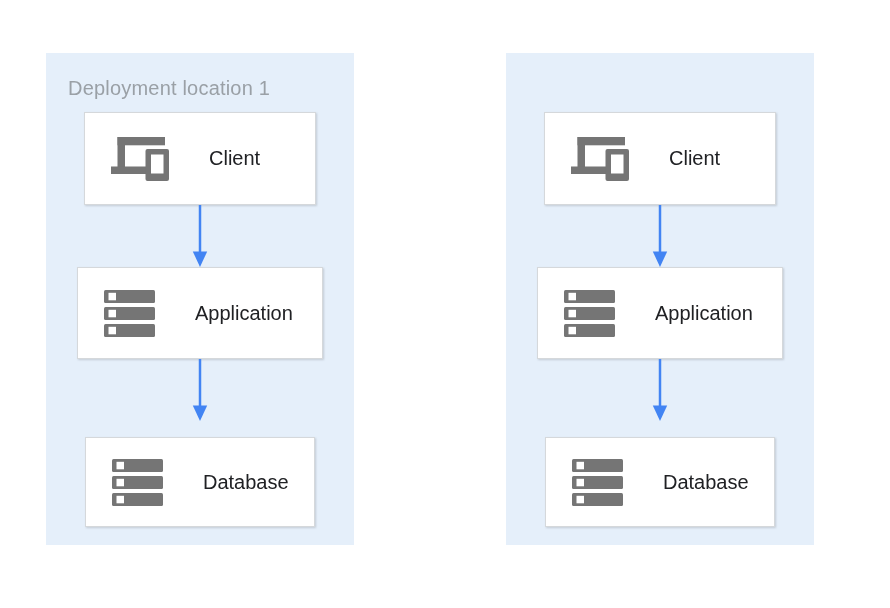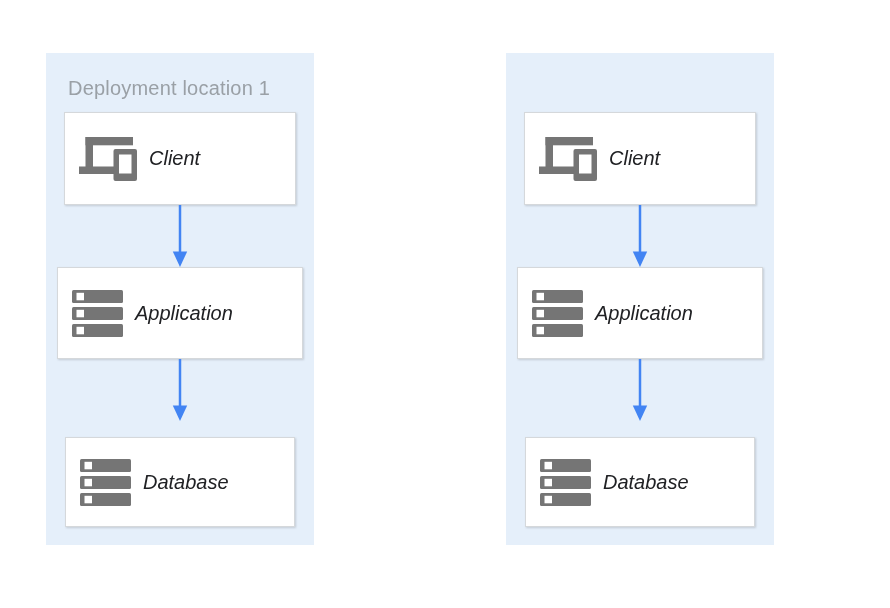--- a/index.html
+++ b/index.html
@@ -18,21 +18,21 @@
     position: relative;
     width: 890px;
     height: 608px;
     background: var(--page-background);
     font-family: "Liberation Sans", sans-serif;
     overflow: hidden;
   }
   .panel {
     position: absolute;
     top: 53px;
-    width: 268px;
+    width: 308px;
     height: 492px;
     background: var(--panel-background);
   }
   .panel-1 { left: 46px; }
   .panel-2 { left: 506px; }
   .panel-title {
     position: absolute;
     left: 22px;
     top: 24px;
     font-size: 20px;
@@ -42,23 +42,22 @@
   }
   .node {
     position: absolute;
     left: 50%;
     transform: translateX(-50%);
     background: var(--node-background);
     border: 1px solid var(--node-border);
     box-shadow: 1px 1px 2px rgba(0,0,0,0.15);
     display: flex;
     align-items: center;
-    padding-left: 14px;
-    gap: 12px;
-    font-style: italic;
+    padding-left: 26px;
+    gap: 40px;
   }
   .node-client      { top: 59px;  width: 232px; height: 93px; }
   .node-application { top: 214px; width: 246px; height: 92px; }
   .node-database    { top: 384px; width: 230px; height: 90px; }
   .node-label {
     font-size: 20px;
     color: var(--label-text);
     white-space: nowrap;
   }
   .icon { display: flex; align-items: center; color: var(--icon); flex: none; }

